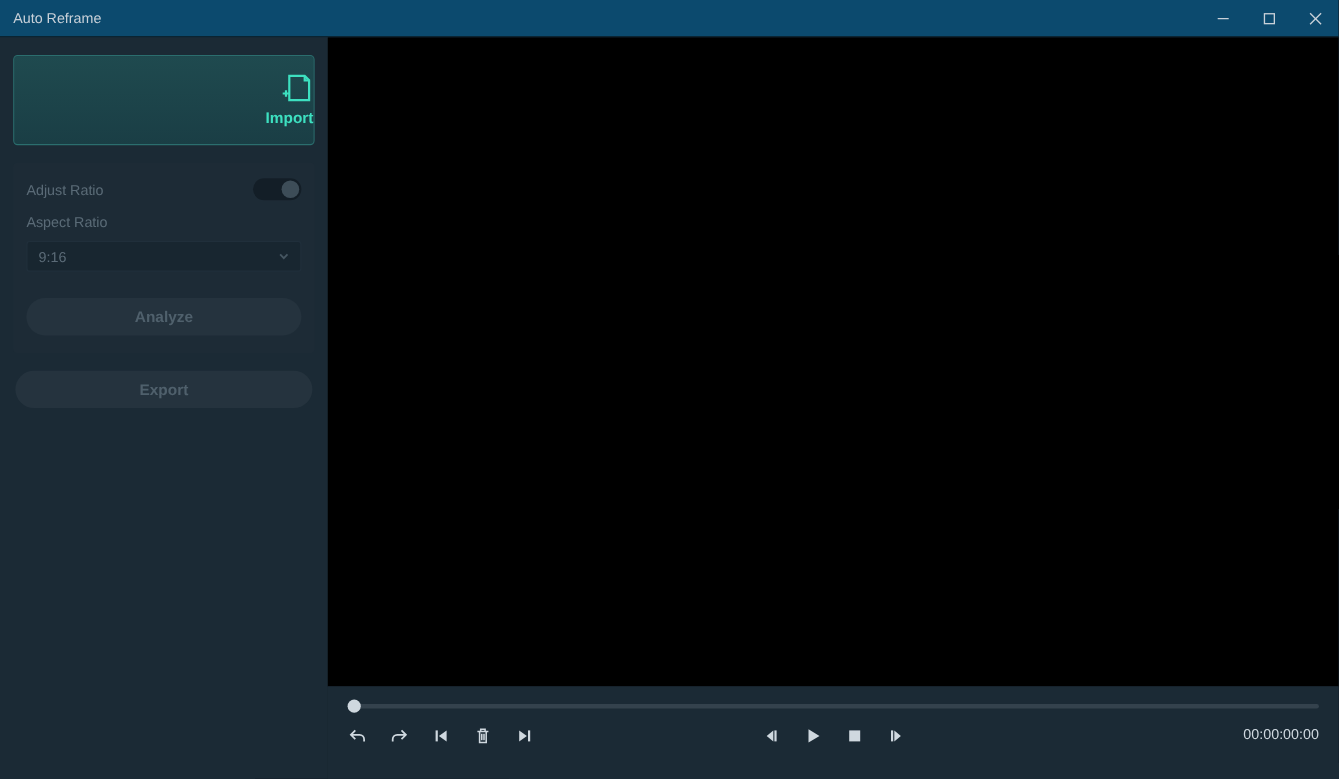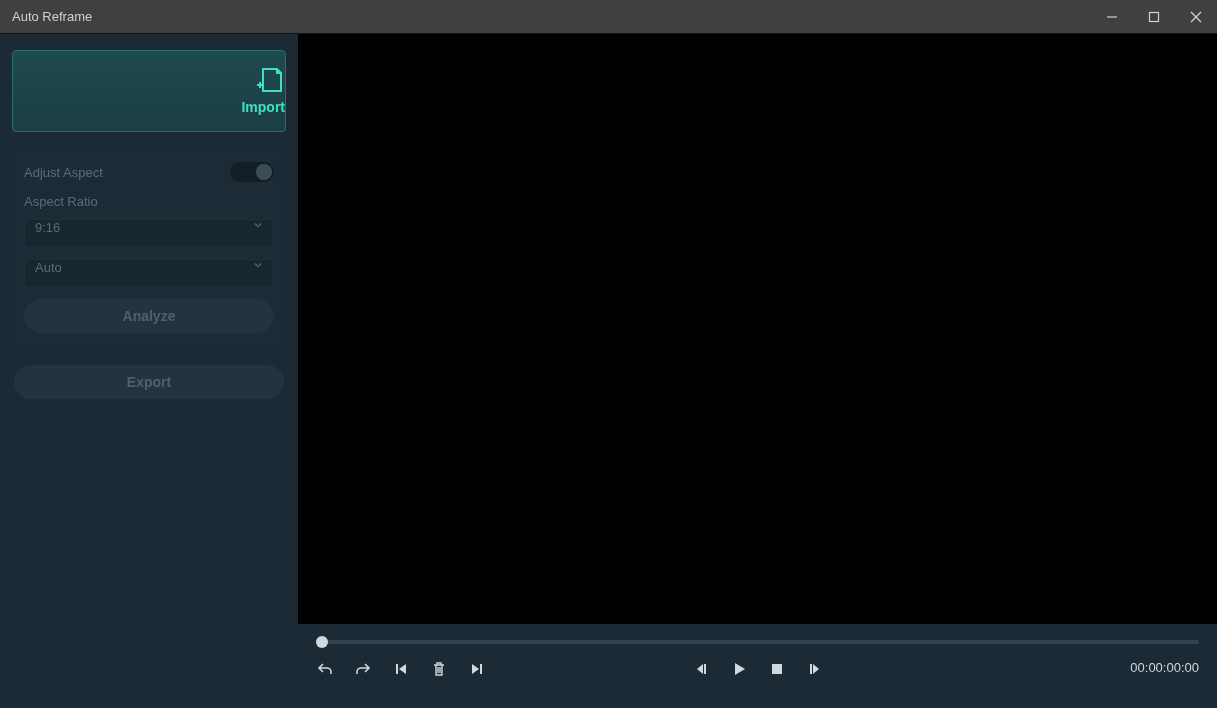--- a/index.html
+++ b/index.html
@@ -1,34 +1,34 @@
 <!DOCTYPE html>
 <html><head>
 <meta charset="utf-8">
 <style>
   * { box-sizing: border-box; margin: 0; padding: 0; font-family: -apple-system, BlinkMacSystemFont, "Segoe UI", sans-serif; }
   html, body { width: 1217px; height: 708px; overflow: hidden; background: #0d1117; }
   .window { width: 100%; height: 100%; display: flex; flex-direction: column; background: #1b2a35; }
-  .titlebar { height: 34px; background: #404040; display: flex; align-items: center; justify-content: space-between; padding-left: 12px; border-bottom: 1px solid #0b1419; }
+  .titlebar { height: 34px; background: #0c4a6e; display: flex; align-items: center; justify-content: space-between; padding-left: 12px; border-bottom: 1px solid #0b1419; }
   .titlebar-title { color: #c9d1d9; font-size: 13px; }
   .win-controls { display: flex; }
   .win-btn { width: 42px; height: 34px; display:flex; align-items:center; justify-content:center; color:#c9d1d9; font-size:14px; cursor:pointer; }
   .win-btn svg { width:12px; height:12px; stroke:#c9d1d9; stroke-width:1.2; fill:none; }
   .body { flex:1; display:flex; min-height:0; }
   .sidebar { width: 298px; background:#1b2a35; padding: 16px 12px; display:flex; flex-direction:column; gap:16px; }
   .import-btn { height: 82px; border:1px solid #2b6e6e; background: linear-gradient(180deg,#1f4a4f,#1a3e45); border-radius:4px; display:flex; flex-direction:column; align-items:flex-end; justify-content:center; gap:6px; color:#3de0c0; cursor:pointer; }
   .import-btn svg { width:30px; height:26px; stroke:#3de0c0; fill:none; stroke-width:2; }
   .import-label { font-weight:600; font-size:14px; color:#3de0c0; }
   .panel { background:#202d38; border-radius:4px; padding:14px 12px 16px; display:flex; flex-direction:column; gap:12px; opacity:0.55; }
   .row { display:flex; align-items:center; justify-content:space-between; }
   .label { color:#8ea0ad; font-size:13px; }
   .toggle { width:44px; height:20px; background:#0e161d; border-radius:20px; position:relative; cursor:pointer; }
   .toggle-knob { position:absolute; right:2px; top:2px; width:16px; height:16px; border-radius:50%; background:#5a6b76; }
   .field { display:flex; flex-direction:column; gap:10px; }
-  .select { height:28px; background:#17232d; border:1px solid #253441; border-radius:3px; display:flex; justify-content:space-between; padding:0 10px; color:#8ea0ad; font-size:13px; cursor:pointer; }
+  .select { height:28px; background:#17232d; border:1px solid #253441; border-radius:3px; display:flex; align-items:center; justify-content:space-between; padding:0 10px; color:#8ea0ad; font-size:13px; cursor:pointer; }
   .select svg { width:10px; height:10px; stroke:#6a7c88; fill:none; stroke-width:2; }
   .big-btn { height:34px; background:#2e3b46; border-radius:18px; display:flex; align-items:center; justify-content:center; color:#7b8d99; font-size:14px; font-weight:600; cursor:pointer; }
   .export-wrap { padding:0 2px; opacity:0.55; }
   .preview { flex:1; display:flex; flex-direction:column; background:#1b2a35; min-width:0; }
   .video-area { flex:1; background:#000; margin:0; min-height:0; }
   .timeline { height:36px; background:#1b2a35; display:flex; align-items:center; padding:0 18px; }
   .track { flex:1; height:4px; background:#34424d; border-radius:4px; position:relative; }
   .playhead { position:absolute; left:0; top:-4px; width:12px; height:12px; border-radius:50%; background:#cfd8df; cursor:pointer; }
   .controls { height:48px; background:#1b2a35; display:flex; align-items:flex-start; padding:0 18px; }
   .ctrl-group { display:flex; gap:20px; align-items:center; }
@@ -75,41 +75,35 @@
           <path d="M8 2 H22 L26 6 V24 H8 Z"></path>
           <path d="M22 2 V6 H26"></path>
           <line x1="2" y1="18" x2="8" y2="18"></line>
           <line x1="5" y1="15" x2="5" y2="21"></line>
         </svg>
         <div class="import-label">Import</div>
       </div>
 
       <div class="panel">
         <div class="row">
-          <div class="label">Adjust Aspect</div>
+          <div class="label">Adjust Ratio</div>
           <div class="toggle">
             <div class="toggle-knob"></div>
           </div>
         </div>
         <div class="field">
           <div class="label">Aspect Ratio</div>
           <div class="select">
             <span>9:16</span>
             <svg viewBox="0 0 12 12">
                 <polyline points="2,4 6,8 10,4"></polyline>
               </svg>
           </div>
         </div>
         <div class="field">
-          <div class="select">
-            <span>Auto</span>
-            <svg viewBox="0 0 12 12">
-                <polyline points="2,4 6,8 10,4"></polyline>
-              </svg>
-          </div>
         </div>
         <div class="big-btn">
           <span>Analyze</span>
         </div>
       </div>
 
       <div class="export-wrap">
         <div class="big-btn">
           <span>Export</span>
         </div>

